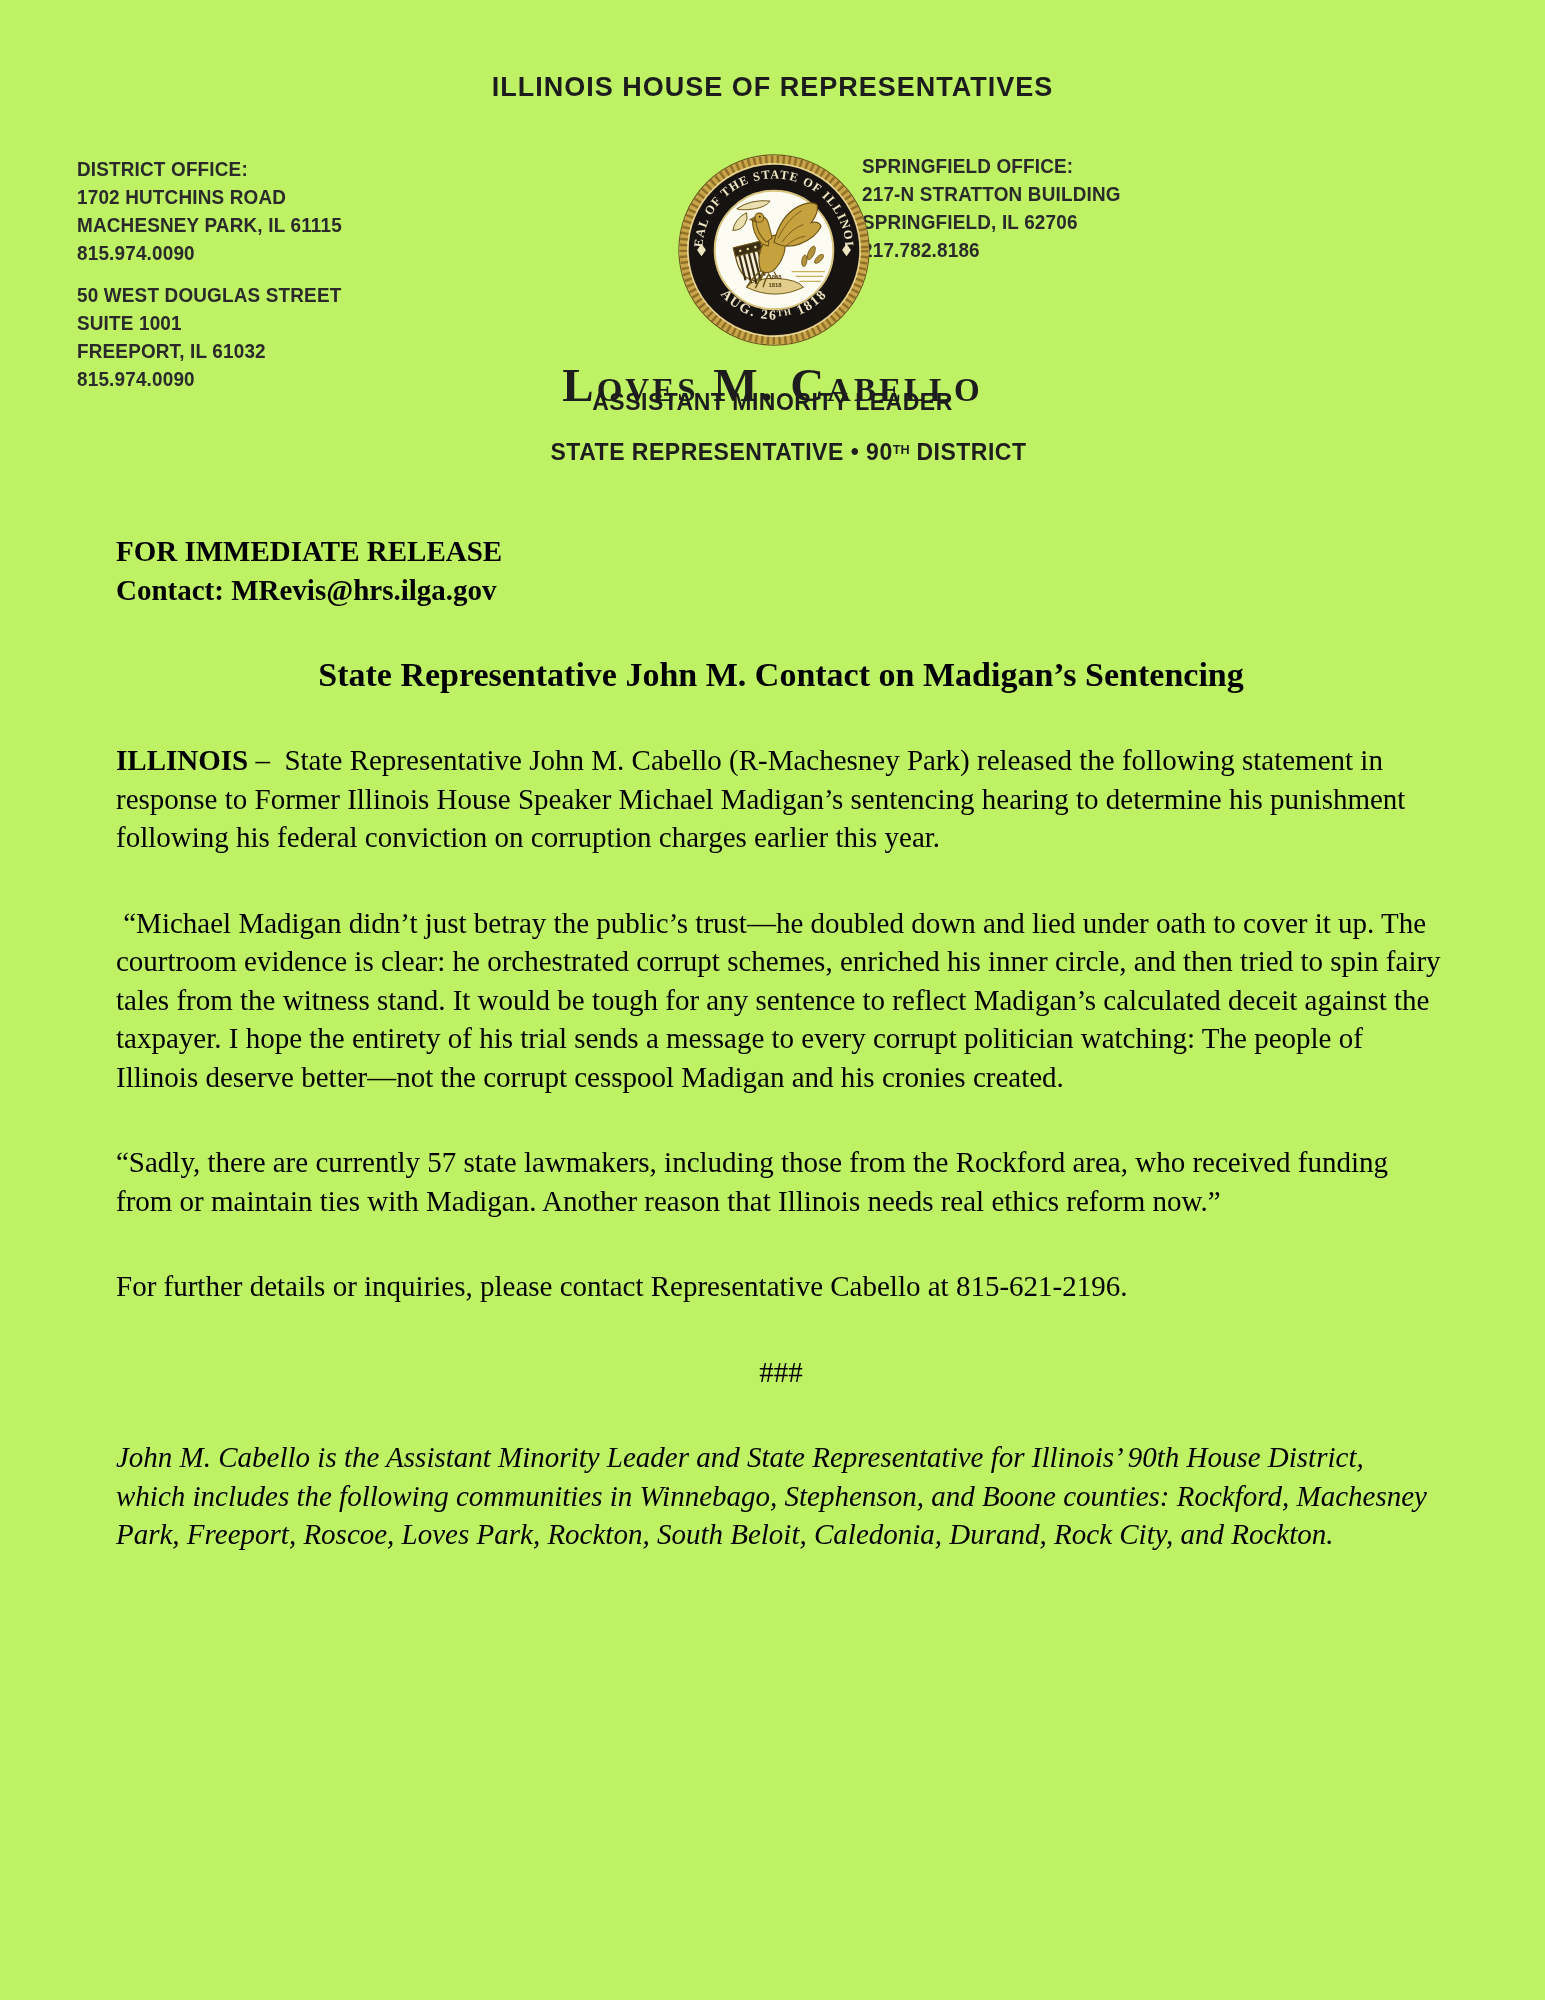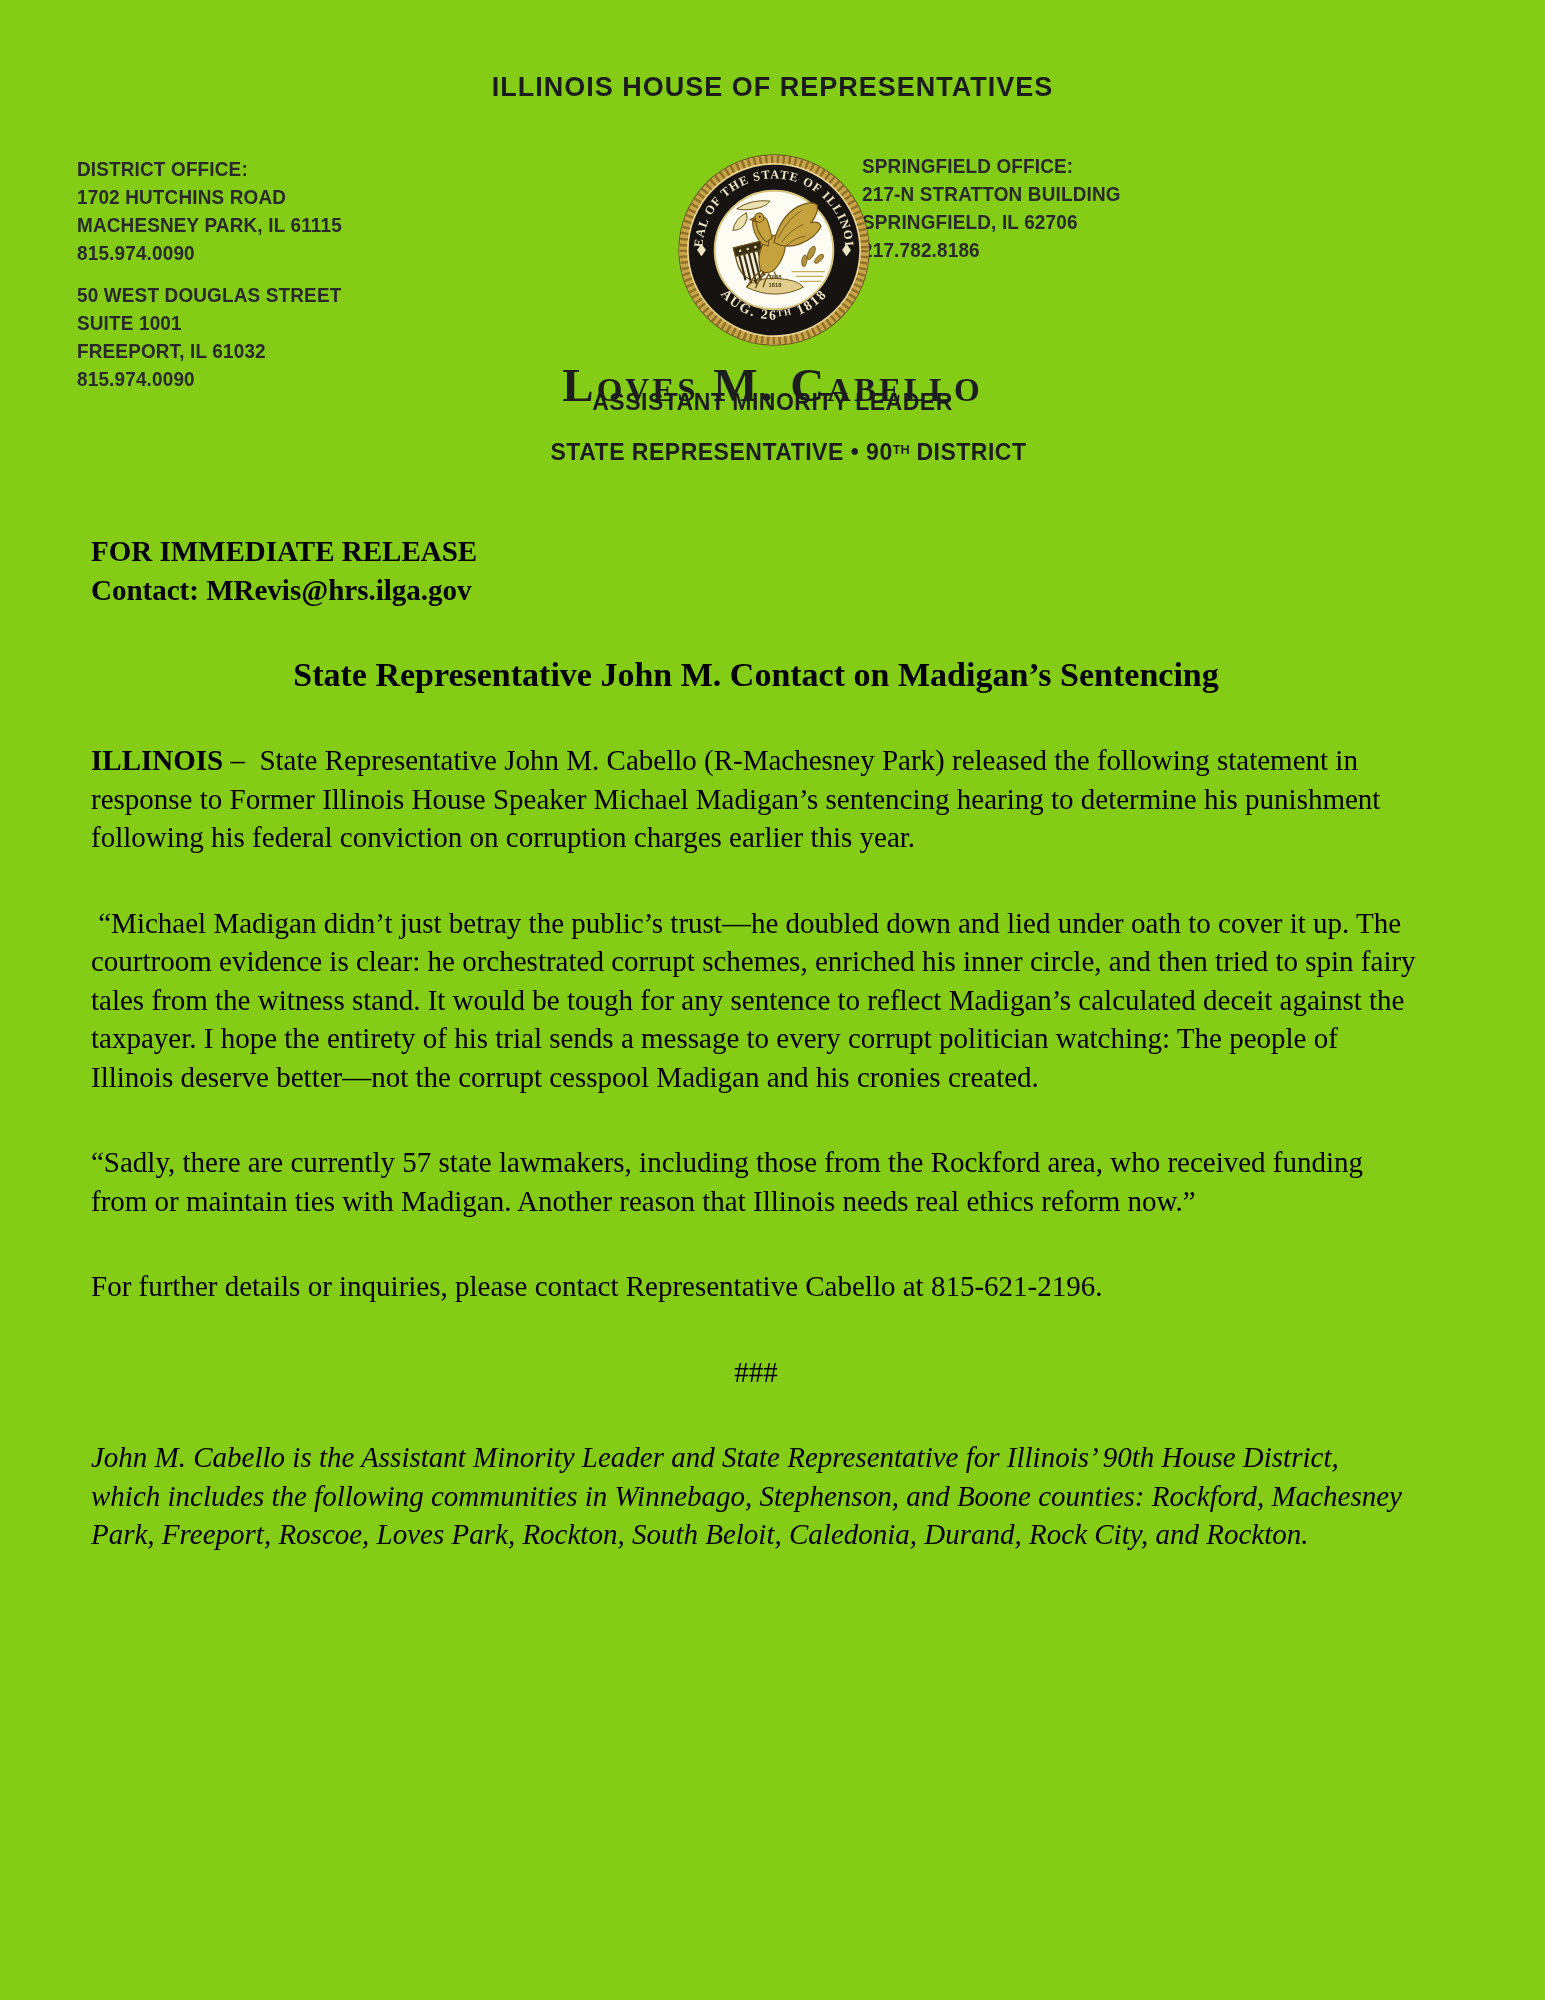--- a/index.html
+++ b/index.html
@@ -1,19 +1,19 @@
 <!DOCTYPE html>
 <html><head>
 <meta charset="utf-8">
 <style>
   html,body{margin:0;padding:0;background:#ffffff;}
   .page{
     position:relative;
     width:1545px;height:2000px;
-    background:#84cc16;
+    background:#bef264;
     overflow:hidden;
     font-family:"Liberation Serif", serif;
     color:#0c0c0c;
   }
   
   .org-title{
     position:absolute;top:72px;left:0;right:0;
     text-align:center;
     font-family:"Liberation Sans", sans-serif;
     font-weight:700;font-size:27px;letter-spacing:1px;color:#1c1c1c;
@@ -39,21 +39,21 @@
   .member-sub1,.member-sub2{
     position:absolute;left:0;right:0;text-align:center;
     font-family:"Liberation Sans", sans-serif;
     font-weight:700;color:#1d1d1d;letter-spacing:.5px;
   }
   .member-sub1{top:389px;font-size:23px;}
   .member-sub2{top:439px;font-size:23px;padding-left:32px;}
   sup.th{font-size:.55em;vertical-align:.45em;letter-spacing:0;}
   
   .flow{
-    position:absolute;left:91px;top:532px;width:1330px;
+    position:absolute;left:116px;top:532px;width:1330px;
     font-size:29px;line-height:38.5px;color:#000;
   }
   .release-block{font-weight:700;line-height:39px;}
   .headline{
     margin:44px 0 0 0;text-align:center;
     font-weight:700;font-size:34px;line-height:42px;
   }
   .para{margin:45px 0 0 0;}
   .para + .para{margin-top:47px;}
   .lead-bold{font-weight:700;}

